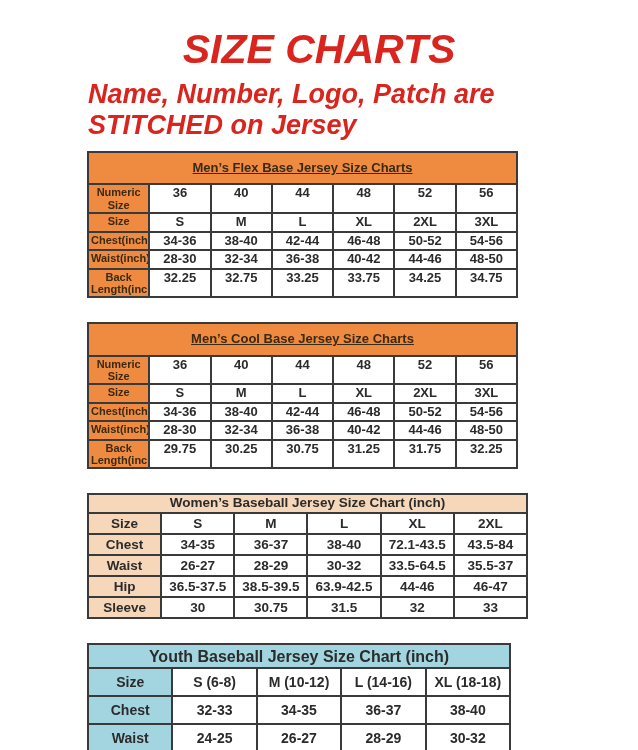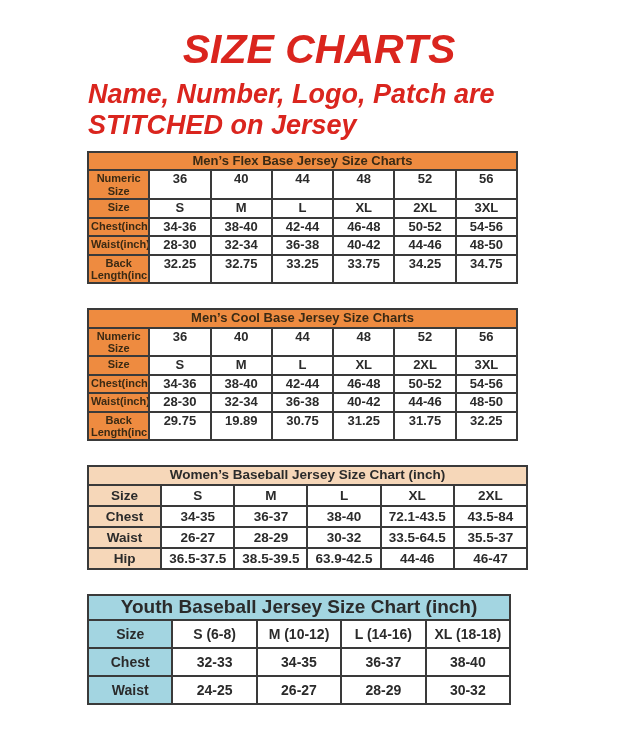--- a/index.html
+++ b/index.html
@@ -55,21 +55,22 @@
   .caption{
     font-size:13px;
     line-height:1.1;
   }
   
   .t-mens{width:431px;font-size:13px;}
   .t-mens .caption{
     background:var(--mens-header-orange);
     color:var(--caption-text-dark);
     height:17px;
-    padding:1px 2px;
+    padding:8px 2px;
+    text-decoration:underline;
   }
   .t-mens tbody th, .t-mens tbody td{
     padding:1px 2px;
     line-height:1.12;
     vertical-align:top;
   }
   .t-mens .rowlabel{
     background:var(--mens-header-orange);
     color:var(--caption-text-dark);
     width:86px;
@@ -89,21 +90,21 @@
     background:var(--womens-header-peach);
     width:71px;
   }
   .t-womens tbody tr{height:21px;}
   
   .t-youth{width:424px;font-size:14px;margin-bottom:0;}
   .t-youth .caption{
     background:var(--youth-header-blue);
     height:24px;
     padding:1px 2px;
-    font-size:19px;
+    font-size:16px;
   }
   .t-youth tbody th, .t-youth tbody td{padding:1px 2px;}
   .t-youth .rowlabel{
     background:var(--youth-header-blue);
     width:83px;
   }
   .t-youth tbody tr{height:28px;}
 </style>
 </head>
 <body>
@@ -223,21 +224,21 @@
             <td>28-30</td>
             <td>32-34</td>
             <td>36-38</td>
             <td>40-42</td>
             <td>44-46</td>
             <td>48-50</td>
           </tr>
           <tr>
             <th class="rowlabel">Back Length(inch)</th>
             <td>29.75</td>
-            <td>19.89</td>
+            <td>30.25</td>
             <td>30.75</td>
             <td>31.25</td>
             <td>31.75</td>
             <td>32.25</td>
           </tr>
         </tbody>
       </table>
       <table class="chart t-womens">
         <colgroup>
           <col>
@@ -278,20 +279,28 @@
             <td>35.5-37</td>
           </tr>
           <tr>
             <th class="rowlabel">Hip</th>
             <td>36.5-37.5</td>
             <td>38.5-39.5</td>
             <td>63.9-42.5</td>
             <td>44-46</td>
             <td>46-47</td>
           </tr>
+          <tr>
+            <th class="rowlabel">Sleeve</th>
+            <td>30</td>
+            <td>30.75</td>
+            <td>31.5</td>
+            <td>32</td>
+            <td>33</td>
+          </tr>
         </tbody>
       </table>
       <table class="chart t-youth">
         <colgroup>
           <col>
           <col>
           <col>
           <col>
           <col>
         </colgroup>

